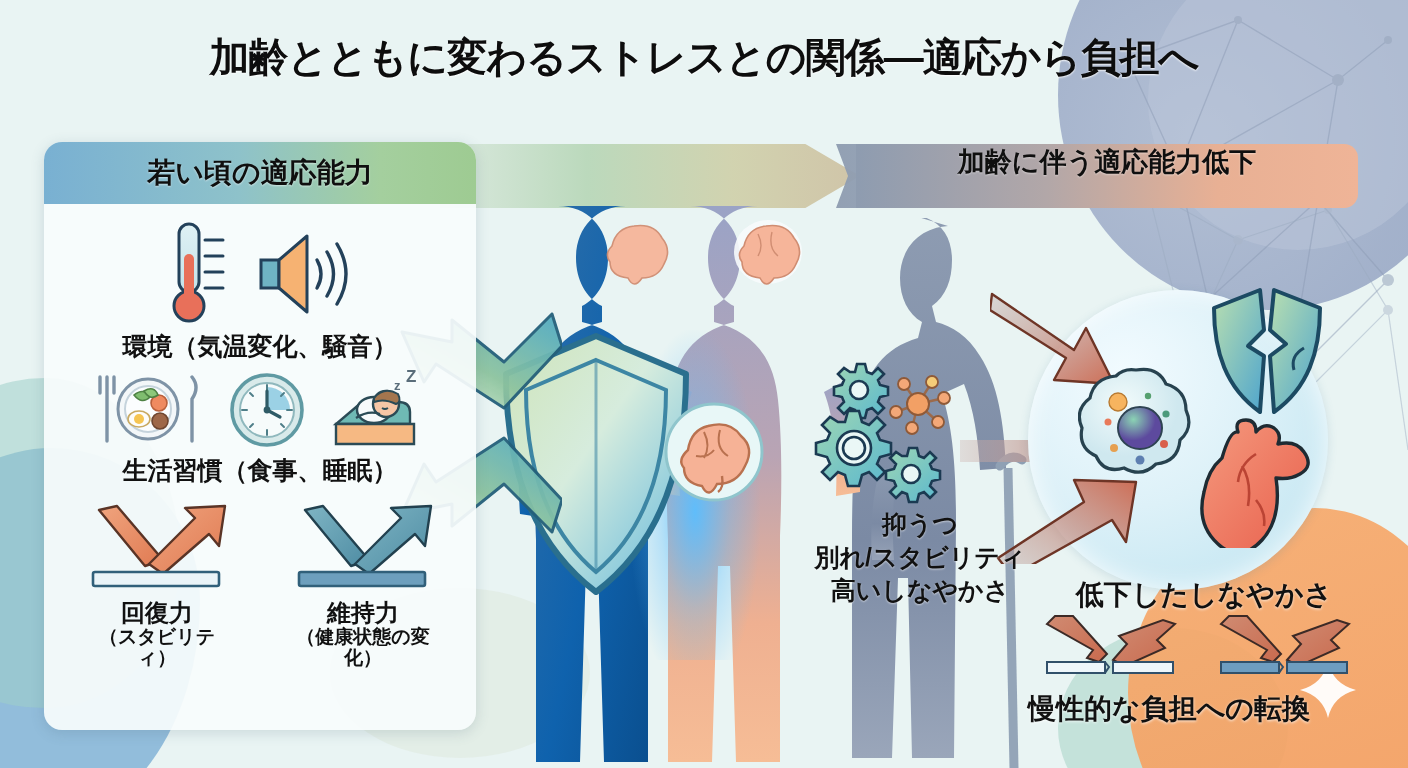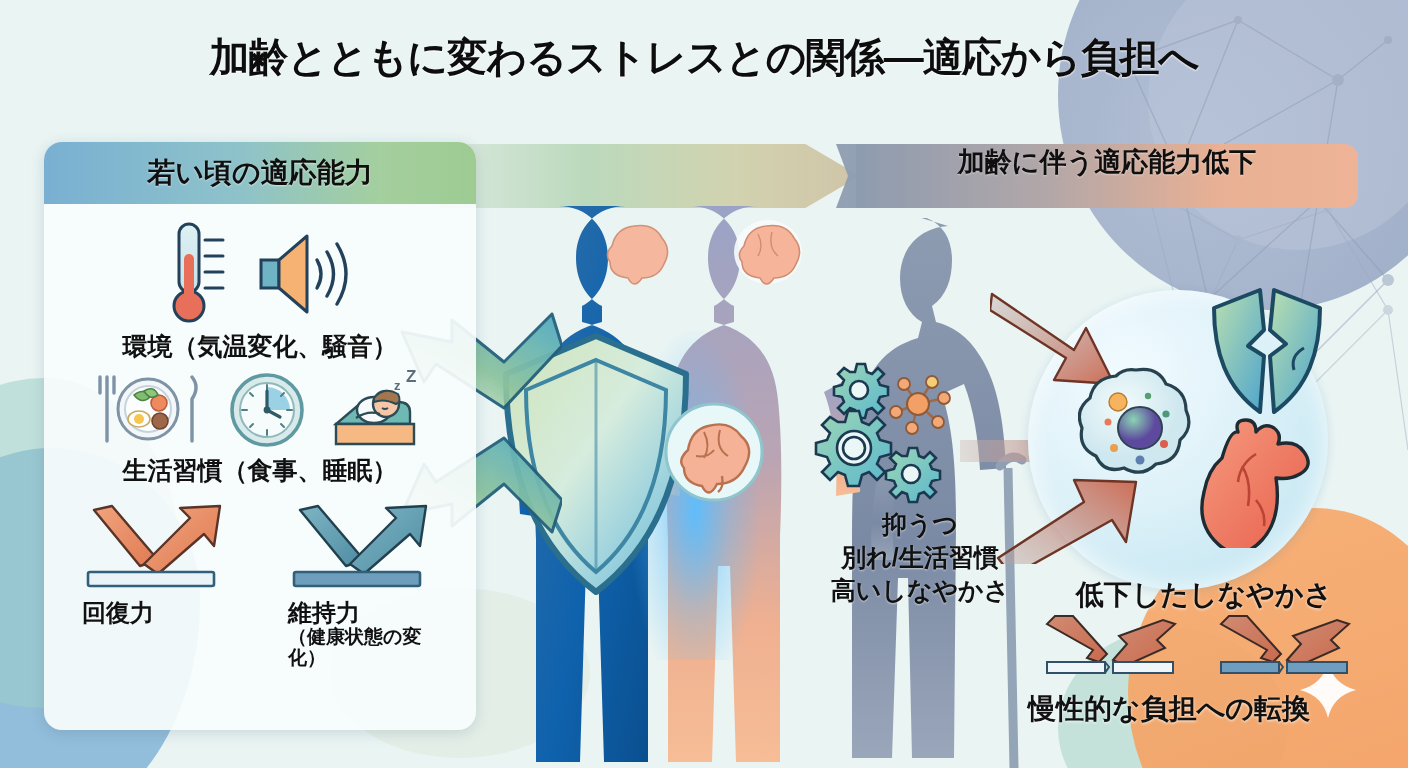--- a/index.html
+++ b/index.html
@@ -98,21 +98,21 @@
     margin-top:2px;
   }
   .sec1{position:absolute;left:0;right:0;top:14px;}
   .sec2{position:absolute;left:0;right:0;top:164px;}
   .sec3{position:absolute;left:0;right:0;top:296px;}
 
   .flex-title{
     text-align:center;font-size:31px;font-weight:bold;color:#111;margin-bottom:4px;
   }
   .bounce-row{display:flex;justify-content:center;gap:56px;margin-top:4px;}
-  .bounce-item{width:150px;text-align:left;}
+  .bounce-item{width:150px;text-align:center;}
   .bounce-cap{font-size:24px;font-weight:bold;color:#111;line-height:1.12;margin-top:2px;}
   .bounce-sub{font-size:19px;font-weight:bold;color:#111;line-height:1.1;}
 
   
   .pill-right{
     position:absolute;left:856px;top:144px;width:502px;height:64px;
     background:linear-gradient(90deg,#8e9cb0 0%,#b2a7a8 38%,#e8b094 72%,#efb497 100%);
     border-radius:0 14px 14px 0;
     display:flex;align-items:flex-start;justify-content:center;
   }
@@ -443,21 +443,21 @@
       <path d="M46 52 q10 16 6 40 M60 40 q-16 10 -18 28 M60 86 q10 12 8 26"></path>
     </g>
   </svg>
 
   <svg class="spark" viewBox="0 0 60 60">
     <path d="M30 2 q5 22 28 28 q-23 6 -28 28 q-5 -22 -28 -28 q23 -6 28 -28 z" fill="#ffffff" opacity=".95"></path>
   </svg>
 
   <div class="mid-text">
     <div>抑うつ</div>
-    <div>別れ/生活習慣</div>
+    <div>別れ/スタビリティ</div>
     <div>高いしなやかさ</div>
   </div>
 
   <div class="pill-right">
     <span>加齢に伴う適応能力低下</span>
   </div>
 
   <div class="right-flex-title">低下したしなやかさ</div>
   <div class="right-bounce">
     <svg width="150" height="62" viewBox="0 0 150 62">
@@ -581,20 +581,21 @@
                 <linearGradient id="bo" x1="0" y1="0" x2="1" y2="1">
                   <stop offset="0%" stop-color="#f0a47e"></stop>
                     <stop offset="100%" stop-color="#e07a52"></stop>
                 </linearGradient>
               </defs>
               <path d="M12 6 L30 2 L76 56 L58 62 Z" fill="url(#bo)" stroke="#5a3426" stroke-width="2.4" stroke-linejoin="round"></path>
               <path d="M62 60 L108 14 L98 4 L138 2 L132 42 L122 30 L76 70 Z" fill="url(#bo)" stroke="#5a3426" stroke-width="2.4" stroke-linejoin="round"></path>
               <rect x="6" y="68" width="126" height="14" rx="2" fill="#eaf4f8" stroke="#31607a" stroke-width="2.6"></rect>
             </svg>
             <div class="bounce-cap">回復力</div>
+            <div class="bounce-sub">（スタビリティ）</div>
           </div>
           <div class="bounce-item">
             <svg width="140" height="90" viewBox="0 0 140 90">
               <defs>
                 <linearGradient id="bt" x1="0" y1="0" x2="1" y2="1">
                   <stop offset="0%" stop-color="#7fb5c4"></stop>
                     <stop offset="100%" stop-color="#4e8ca3"></stop>
                 </linearGradient>
               </defs>
               <path d="M12 6 L30 2 L76 56 L58 62 Z" fill="url(#bt)" stroke="#22414f" stroke-width="2.4" stroke-linejoin="round"></path>

